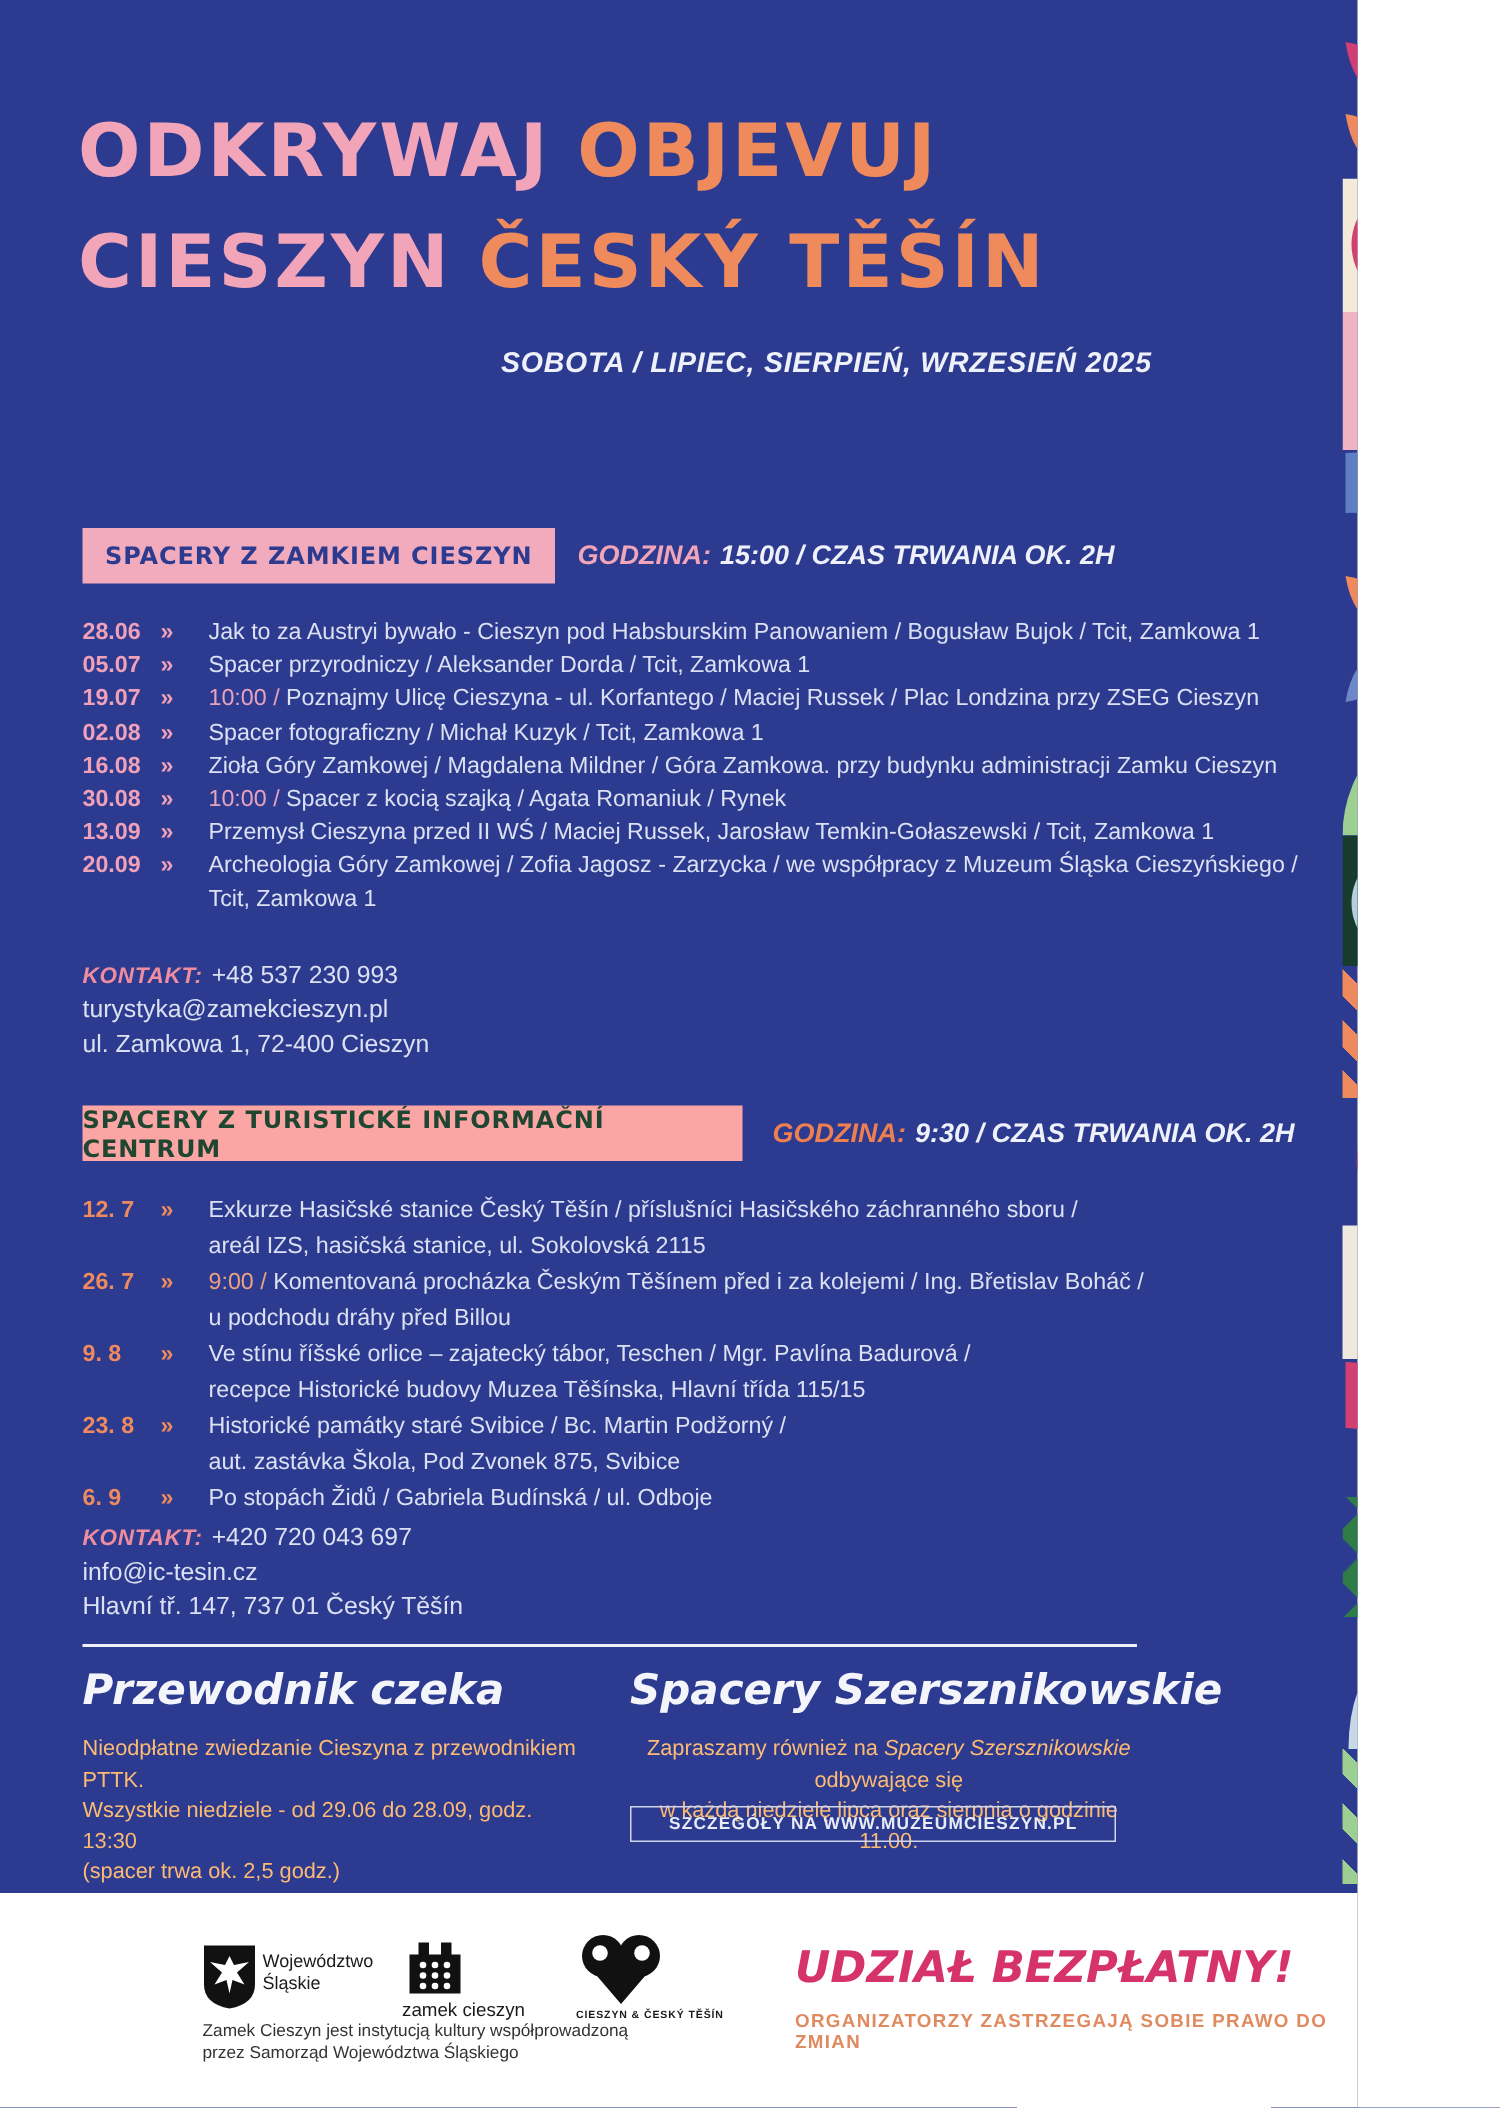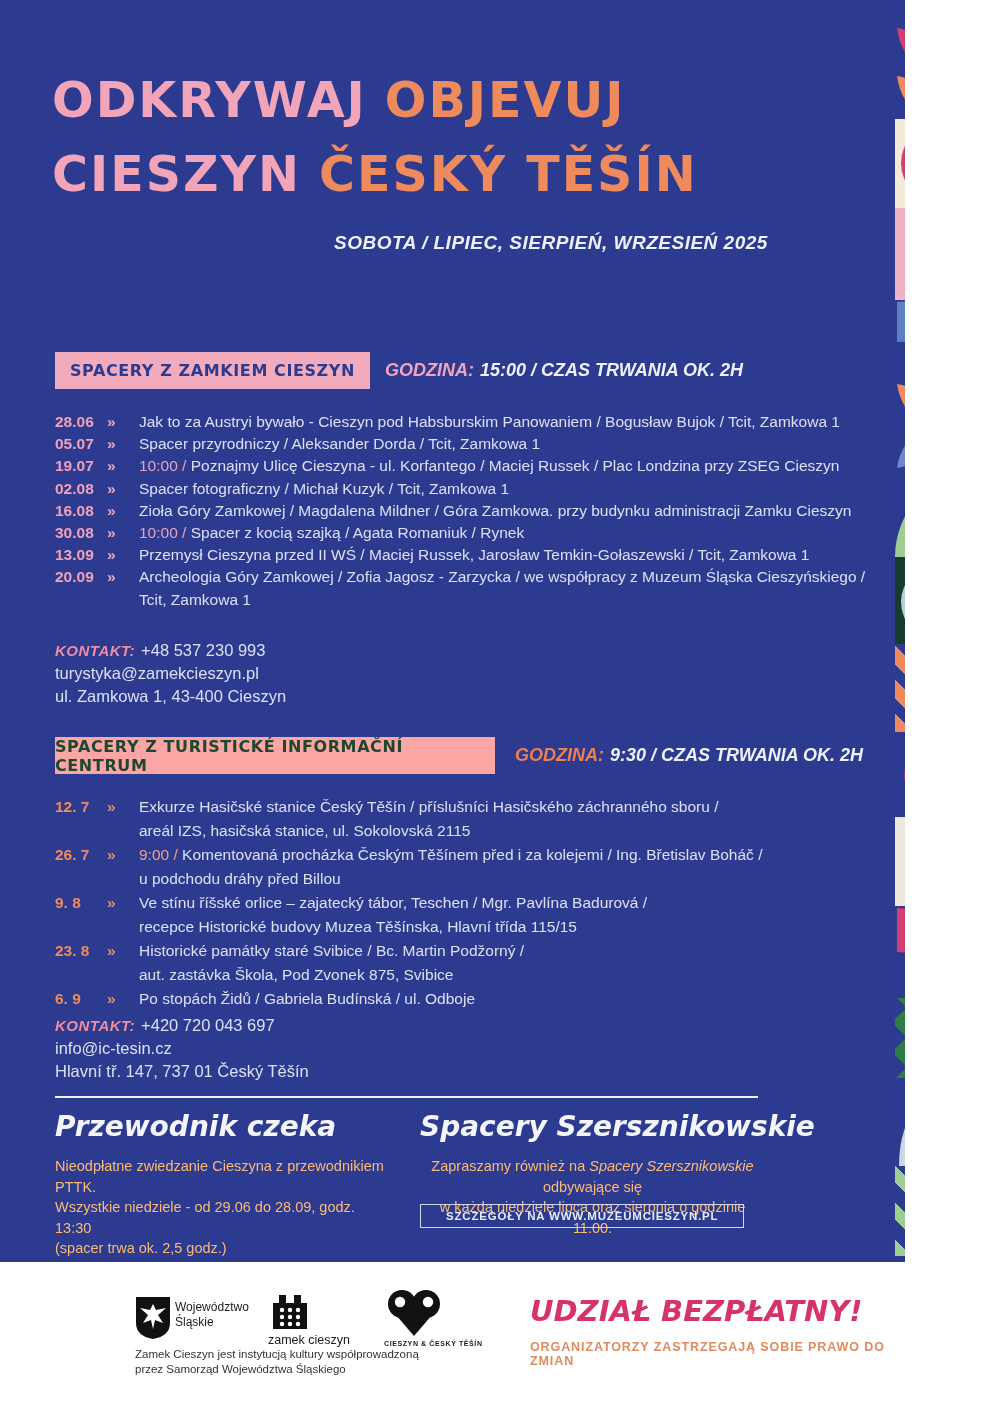--- a/index.html
+++ b/index.html
@@ -146,21 +146,21 @@
       <div class="evrow">
         <span class="date">20.09</span>
         <span class="arrow">»</span>
         <span class="txt"><span>Archeologia Góry Zamkowej / Zofia Jagosz - Zarzycka / we współpracy z Muzeum Śląska Cieszyńskiego /</span><div>Tcit, Zamkowa 1</div></span>
       </div>
     </div>
 
   <div class="abs kontakt k1">
     <div><span class="lbl">KONTAKT:</span><span>+48 537 230 993</span></div>
     <div><a href="#">turystyka@zamekcieszyn.pl</a></div>
-    <div>ul. Zamkowa 1, 43-400 Cieszyn</div>
+    <div>ul. Zamkowa 1, 72-400 Cieszyn</div>
   </div>
 
   <div class="abs secbox orange">SPACERY Z TURISTICKÉ INFORMAČNÍ CENTRUM</div>
   <div class="abs timeline t2">
     <span class="lbl">GODZINA:</span><span>9:30 / CZAS TRWANIA OK. 2H</span>
   </div>
 
   <div class="abs evlist l2">
 
       <div class="evrow">

